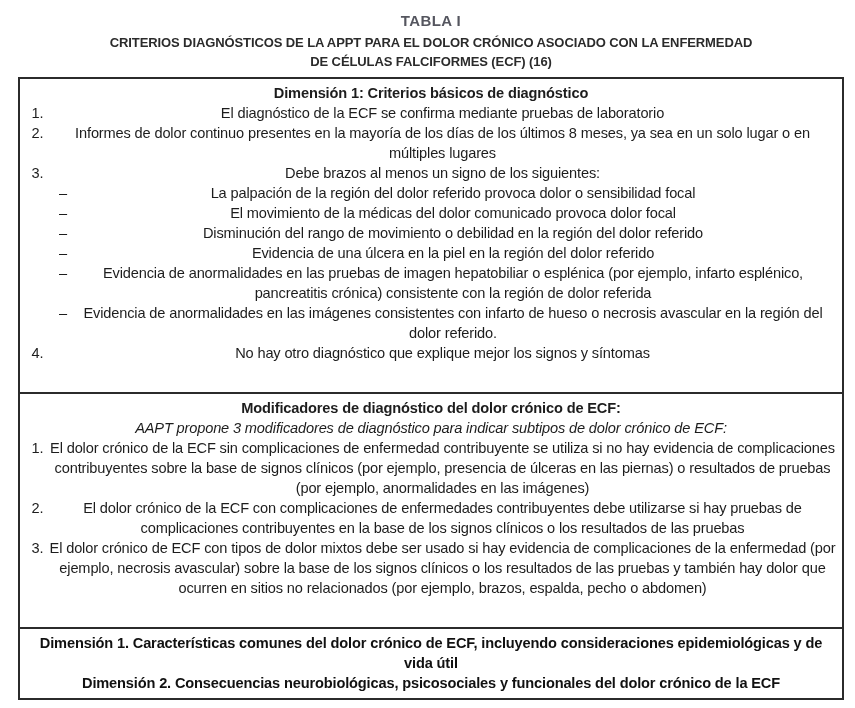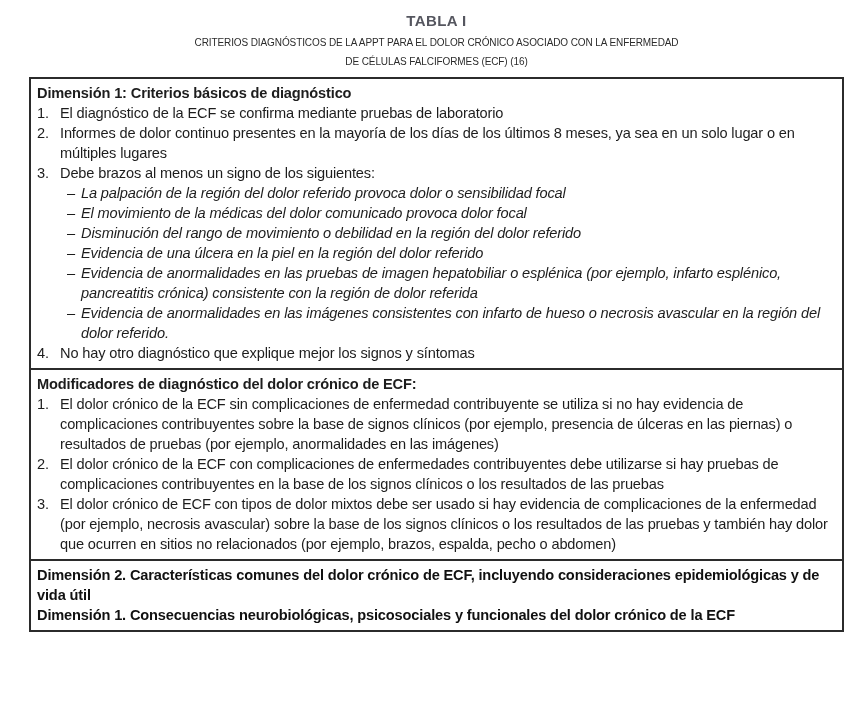--- a/index.html
+++ b/index.html
@@ -7,58 +7,60 @@
   body {
     width: 855px;
     height: 708px;
     font-family: "Liberation Sans", sans-serif;
     color: #1d1d1d;
     overflow: hidden;
   }
   .page {
     width: 855px;
     height: 548px;
-    padding: 9px 11px 8px 29px;
+    padding: 9px 11px 8px 18px;
   }
   
   .doc-header {
     text-align: center;
     padding: 2px 30px 6px 30px;
   }
   .table-label {
     font-size: 15px;
     font-weight: bold;
     letter-spacing: 0.4px;
     color: #55565f;
     line-height: 20px;
     margin-bottom: 2px;
   }
   .doc-title {
-    font-size: 10px;
+    font-size: 13px;
     line-height: 19px;
     letter-spacing: -0.1px;
     color: #2b2b2b;
-    font-weight: 400;
+    font-weight: 700;
   }
   
   .table-box {
     border: 2px solid #2b2b2b;
     background: #ffffff;
   }
   .tsection {
     padding: 4px 6px 5px 6px;
   }
   .tsection + .tsection {
     border-top: 2px solid #2b2b2b;
+    margin-top: 24px;
   }
   .tsection p, .tsection .t, .tsection .n, .tsection .d {
     font-size: 14.6px;
     line-height: 20px;
     letter-spacing: -0.15px;
     color: #1d1d1d;
+    text-align: center;
   }
   .h { font-weight: bold; color: #111111; }
   .it { font-style: italic; }
   .bold-all p { font-weight: bold; color: #111111; }
   
   .ni {
     display: flex;
     align-items: flex-start;
   }
   .ni .n {
@@ -71,21 +73,20 @@
   .bi {
     display: flex;
     align-items: flex-start;
     padding-left: 30px;
   }
   .bi .d {
     flex: 0 0 14px;
   }
   .bi .t {
     flex: 1 1 auto;
-    font-style: italic;
   }
 </style>
 </head>
 <body>
 
 <div class="page">
 
   <header class="doc-header">
     <div class="table-label">TABLA I</div>
     <div class="doc-title">CRITERIOS DIAGNÓSTICOS DE LA APPT PARA EL DOLOR CRÓNICO ASOCIADO CON LA ENFERMEDAD</div>
@@ -138,34 +139,35 @@
       </div>
 
       <div class="ni">
         <span class="n">4.</span>
         <span class="t">No hay otro diagnóstico que explique mejor los signos y síntomas</span>
       </div>
     </section>
 
     <section class="tsection">
       <p class="h">Modificadores de diagnóstico del dolor crónico de ECF:</p>
+      <p class="it">AAPT propone 3 modificadores de diagnóstico para indicar subtipos de dolor crónico de ECF:</p>
 
       <div class="ni">
         <span class="n">1.</span>
         <span class="t">El dolor crónico de la ECF sin complicaciones de enfermedad contribuyente se utiliza si no hay evidencia de complicaciones contribuyentes sobre la base de signos clínicos (por ejemplo, presencia de úlceras en las piernas) o resultados de pruebas (por ejemplo, anormalidades en las imágenes)</span>
       </div>
       <div class="ni">
         <span class="n">2.</span>
         <span class="t">El dolor crónico de la ECF con complicaciones de enfermedades contribuyentes debe utilizarse si hay pruebas de complicaciones contribuyentes en la base de los signos clínicos o los resultados de las pruebas</span>
       </div>
       <div class="ni">
         <span class="n">3.</span>
         <span class="t">El dolor crónico de ECF con tipos de dolor mixtos debe ser usado si hay evidencia de complicaciones de la enfermedad (por ejemplo, necrosis avascular) sobre la base de los signos clínicos o los resultados de las pruebas y también hay dolor que ocurren en sitios no relacionados (por ejemplo, brazos, espalda, pecho o abdomen)</span>
       </div>
     </section>
 
     <section class="tsection bold-all">
-      <p>Dimensión 2. Características comunes del dolor crónico de ECF, incluyendo consideraciones epidemiológicas y de vida útil</p>
-      <p>Dimensión 1. Consecuencias neurobiológicas, psicosociales y funcionales del dolor crónico de la ECF</p>
+      <p>Dimensión 1. Características comunes del dolor crónico de ECF, incluyendo consideraciones epidemiológicas y de vida útil</p>
+      <p>Dimensión 2. Consecuencias neurobiológicas, psicosociales y funcionales del dolor crónico de la ECF</p>
     </section>
 
   </div>
 </div>
 
 </body></html>

